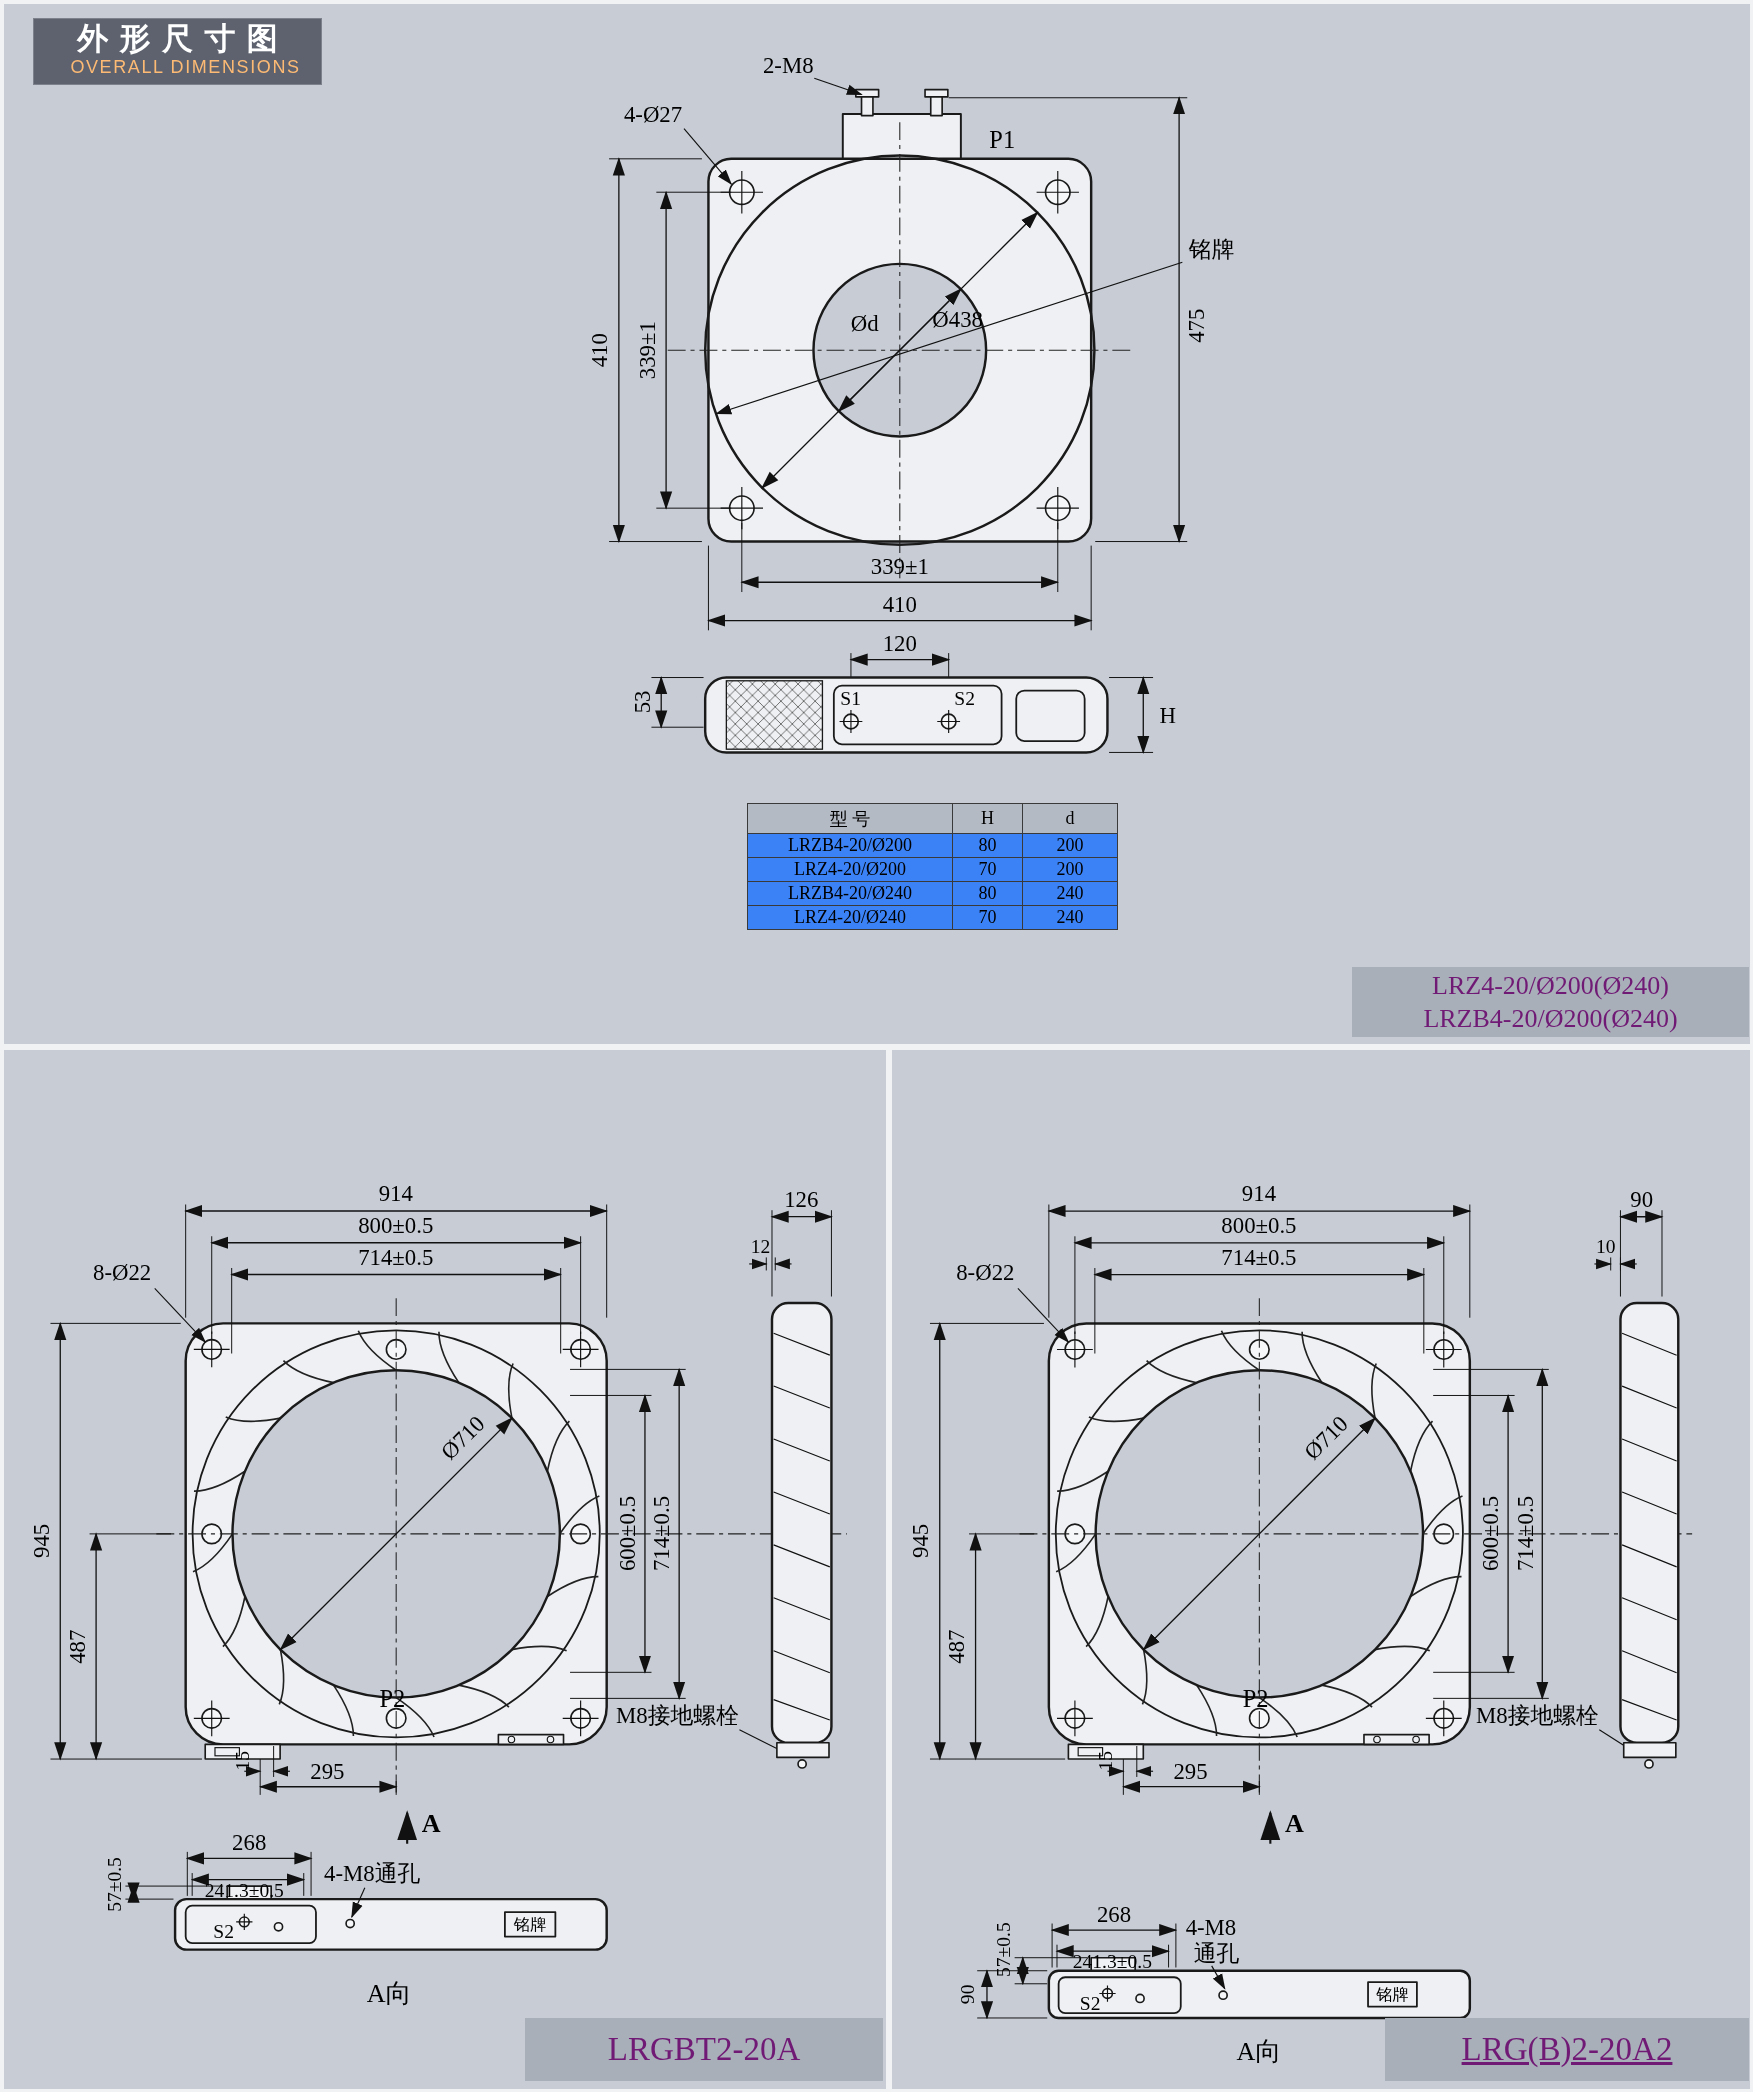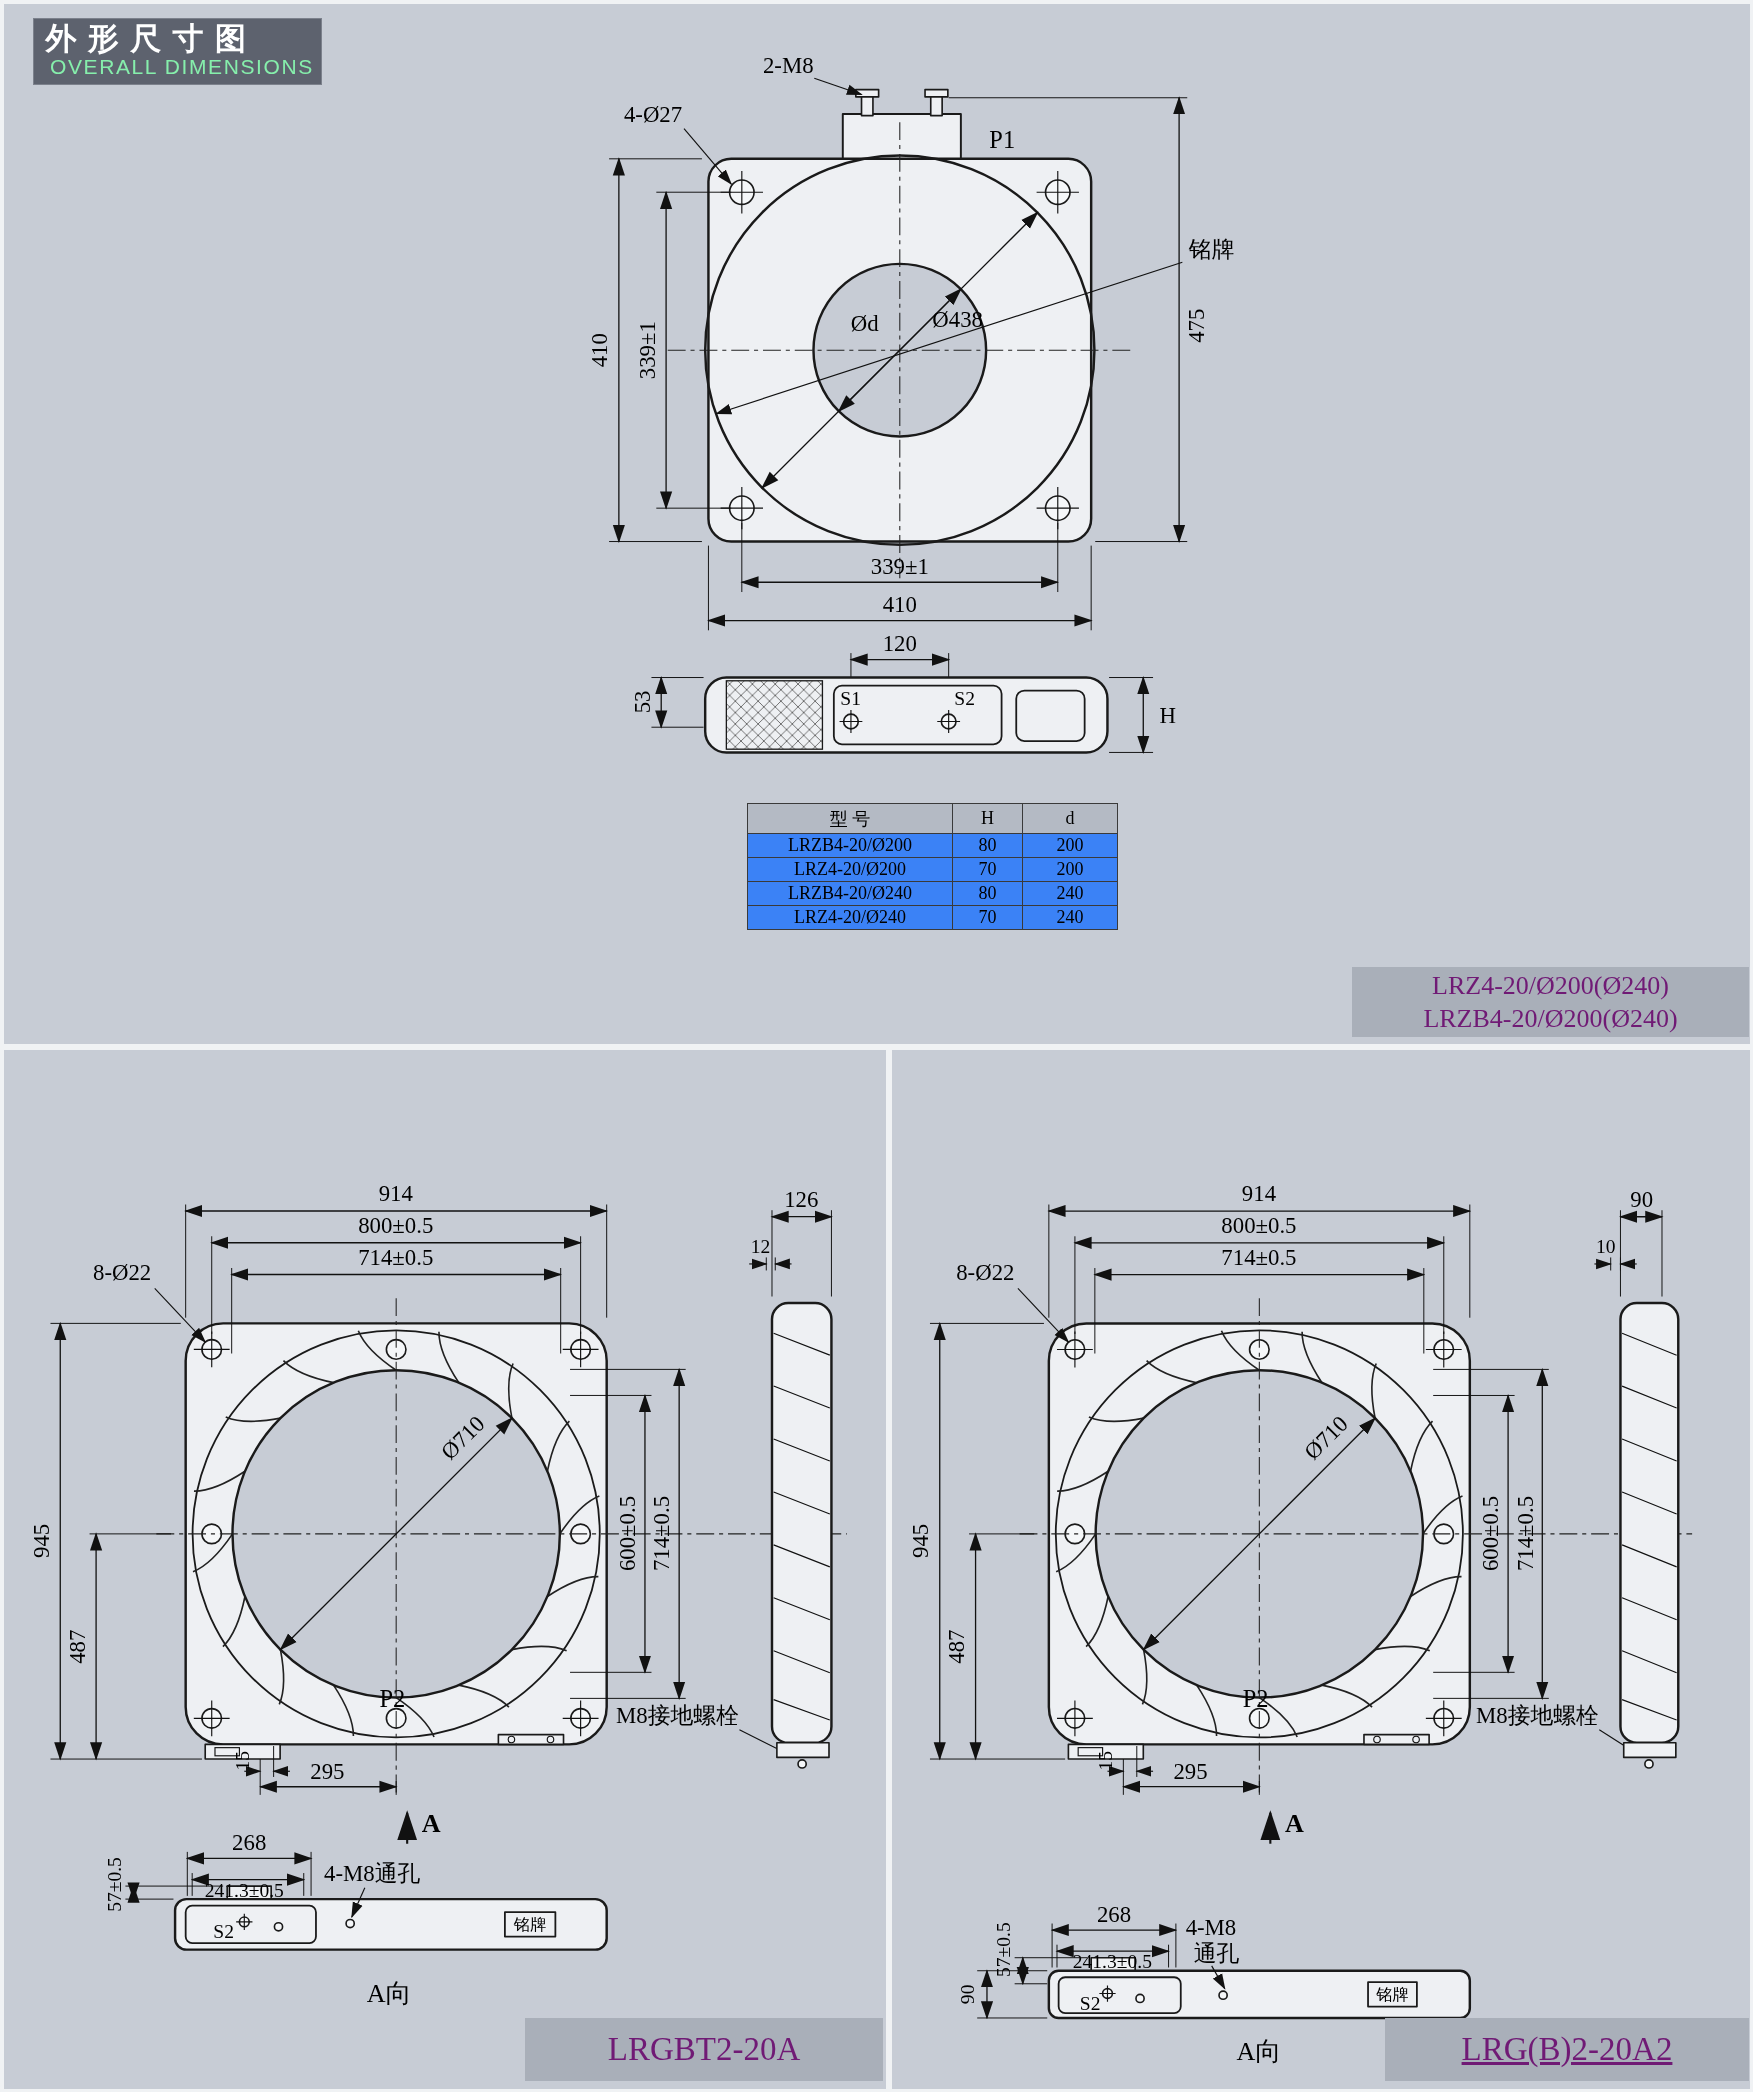--- a/index.html
+++ b/index.html
@@ -20,24 +20,24 @@
   .win{fill:#c7ccd5;stroke:#1a1a1a;stroke-width:3;}
   .dima{stroke:#111;stroke-width:1.6;fill:none;marker-start:url(#ma);marker-end:url(#ma);}
   .lead{stroke:#111;stroke-width:1.4;fill:none;marker-end:url(#ma);}
   .leadS{stroke:#111;stroke-width:1.4;fill:none;marker-start:url(#ma);}
   .ext{stroke:#111;stroke-width:1.2;fill:none;}
   .thin{stroke:#111;stroke-width:1.4;fill:none;}
   .cl{stroke:#222;stroke-width:1.3;stroke-dasharray:22 6 5 6;fill:none;}
   .shed{stroke:#222;stroke-width:2;fill:none;}
 
   .badge{position:absolute;left:33px;top:18px;width:287px;height:65px;background:#5d626e;
-         z-index:35;color:#fff;border:1.6px solid #7c818c;}
+         z-index:35;color:#fff;text-align:center;border:1.6px solid #7c818c;}
   .badge .cn{font-family:"Liberation Sans",sans-serif;font-weight:bold;font-size:31px;
              letter-spacing:11.4px;line-height:39px;padding-left:11.4px;}
-  .badge .en{font-family:"Liberation Sans",sans-serif;font-size:21px;letter-spacing:1.6px;line-height:18px;color:#86efac;padding-left:16px;}
+  .badge .en{font-family:"Liberation Sans",sans-serif;font-size:18px;letter-spacing:1.6px;line-height:18px;color:#fdba74;padding-left:16px;}
 
   .model-box{position:absolute;background:#a9afb9;z-index:35;display:flex;flex-direction:column;
              align-items:center;justify-content:center;color:#701a75;}
   #mb-top{left:1352px;top:967px;width:397px;height:70px;font-size:26px;line-height:33px;}
   #mb-left{left:525px;top:2018px;width:358px;height:63px;font-size:33px;}
   #mb-right{left:1385px;top:2018px;width:364px;height:63px;font-size:33px;text-decoration:underline;}
 
   .spec-table{position:absolute;left:747px;top:803px;z-index:20;}
   .spec-table table{border-collapse:collapse;}
   .spec-table th,.spec-table td{border:1.3px solid #3a3a3a;font-size:18px;text-align:center;

